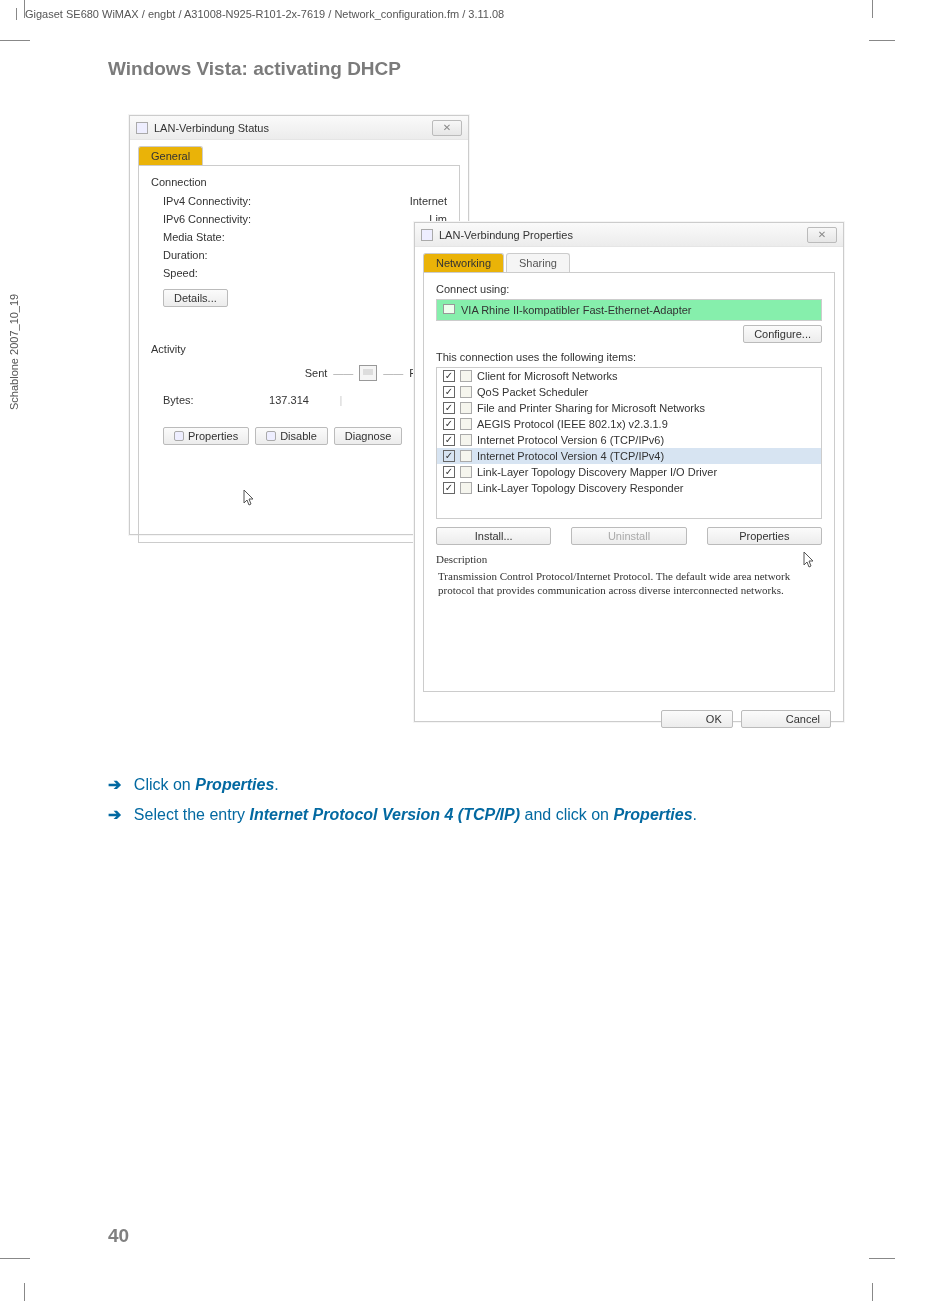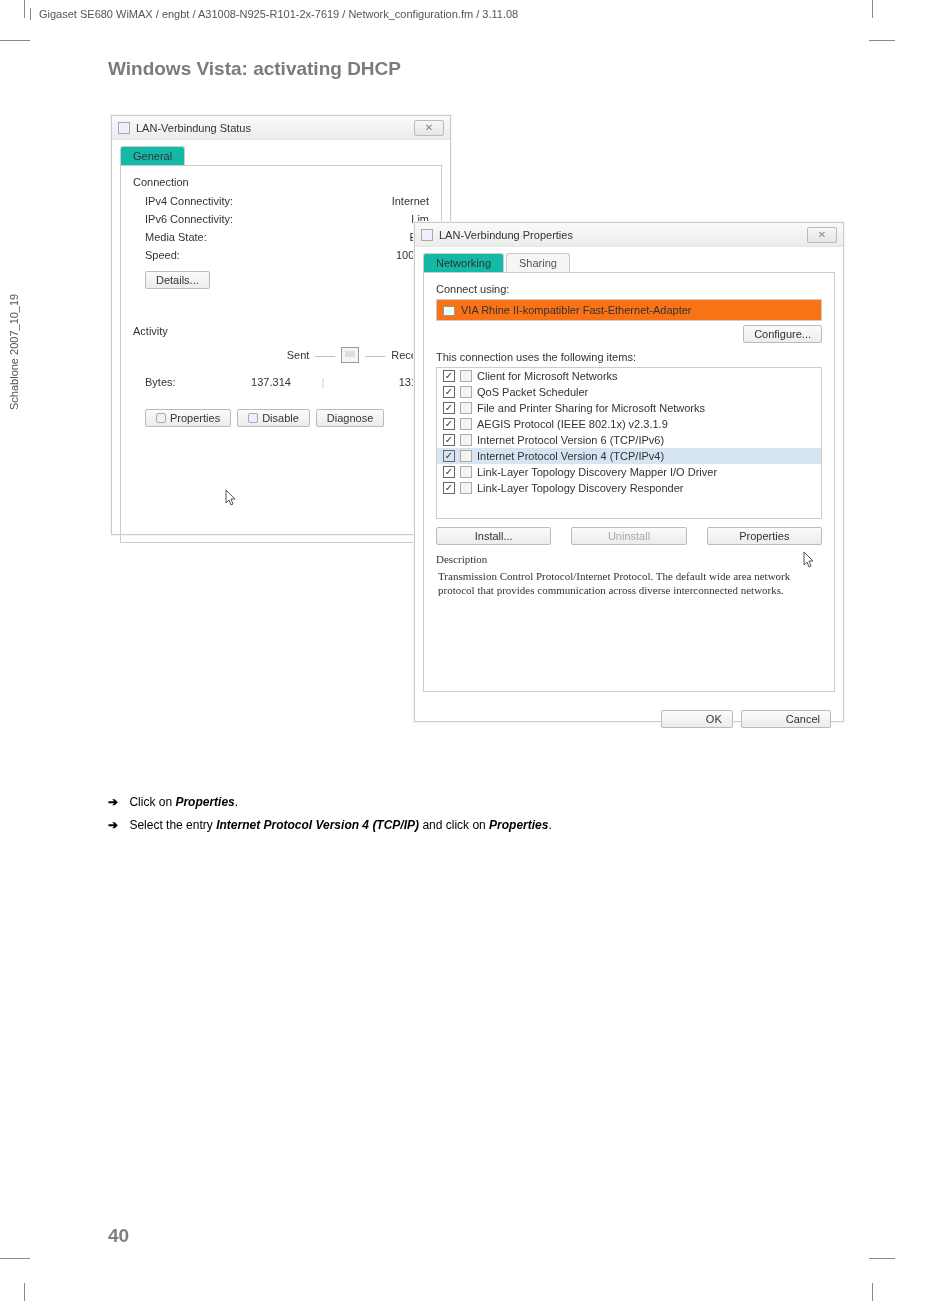--- a/index.html
+++ b/index.html
@@ -10,21 +10,21 @@
       font-family: "Segoe UI", Tahoma, Arial, sans-serif;
       position: relative;
       color: #333;
     }
     .crop-mark { position: absolute; background: #888; }
     .crop-h { height: 1px; width: 30px; }
     .crop-v { width: 1px; height: 30px; }
 
     .header-path {
       position: absolute;
-      top: 8px; left: 30px;
+      top: 8px; left: 16px;
       font-size: 11px;
       color: #555;
       display: flex; align-items: center; gap: 4px;
     }
     .vbar { display:inline-block; width:1px; height:12px; background:#888; margin-right:4px;}
     .side-text {
       position: absolute;
       left: 8px; top: 410px;
       transform: rotate(-90deg);
       transform-origin: left top;
@@ -79,21 +79,21 @@
       font-size: 10px;
       color: #888;
       background: linear-gradient(#f7f7f7,#e6e6e6);
     }
     .tabbar { display: flex; padding: 6px 8px 0 8px; }
     .tab {
       border: 1px solid #ccc;
       border-bottom: none;
       padding: 3px 12px;
       font-size: 11px;
-      background: #14b8a6;
+      background: #eab308;
       border-radius: 3px 3px 0 0;
       margin-right: 2px;
     }
     .tab.inactive { background: #f5f5f5; color:#555;}
     .tabpane {
       border: 1px solid #ccc;
       margin: 0 8px 8px 8px;
       padding: 10px 12px;
     }
     .fieldset-label { font-size: 11px; color:#333; margin-bottom:4px; position:relative; }
@@ -111,21 +111,21 @@
     }
     .btn-row { display:flex; gap:6px; margin-top:8px;}
     .btn .ico { width:10px;height:10px;border:1px solid #aaa;background:#eef;border-radius:2px;}
     .pc-icon { width:18px;height:16px;border:1px solid #999;background:#f5f5f5;position:relative;}
     .pc-icon::after{content:"";position:absolute;left:3px;top:3px;right:3px;bottom:5px;background:#ddd;}
     .arrow-dots { font-size: 10px; color:#aaa;}
 
     
     .adapter-box {
       border:1px solid #ccc; padding:4px 6px; font-size:11px;
-      display:flex; align-items:flex-end; gap:6px; background:#f97316;
+      display:flex; align-items:flex-start; gap:6px; background:#86efac;
     }
     .adapter-box .nic{width:12px;height:10px;border:1px solid #999;background:#efe;}
     .conf-row{display:flex;justify-content:flex-end;margin:4px 0 8px 0;}
     .items-list{
       border:1px solid #ccc; height:152px; overflow:hidden;
       font-size:11px; background:#fff;
     }
     .item{display:flex;align-items:center;padding:2px 6px;gap:5px;}
     .item.selected{background:#d7e4f2;}
     .chk{width:12px;height:12px;border:1px solid #666;display:flex;align-items:center;justify-content:center;font-size:10px;line-height:1;}
@@ -136,21 +136,21 @@
     .desc-box{font-size:11px;color:#333;margin-top:8px;font-family:Liberation Serif, serif;}
     .desc-box .title{margin-bottom:2px;}
     .desc-text{padding:2px 2px 10px 2px;line-height:1.3;}
     .okcancel{display:flex;justify-content:flex-end;gap:8px;padding:10px 12px;}
     .okcancel .btn{min-width:70px;justify-content:center;padding-left:44px;}
 
     .cursor{position:absolute;width:14px;height:18px;}
     .cursor svg{width:100%;height:100%;}
 
     
-    .instructions{position:absolute;top:770px;left:108px;font-size:12px;color:#000000;line-height:1.9;margin-top:21px;}
+    .instructions{position:absolute;top:770px;left:108px;font-size:16px;color:#0369a1;line-height:1.9;}
     .instructions .arrow{font-weight:bold;margin-right:8px;}
     .instructions b, .instructions i.b{font-weight:700;font-style:italic;}
   </style>
 </head>
 <body>
 
 <div class="crop-mark crop-h" style="top:40px;left:0;"></div>
 <div class="crop-mark crop-v" style="top:0;left:24px;height:18px;"></div>
 <div class="crop-mark crop-h" style="top:40px;right:38px;width:26px;"></div>
 <div class="crop-mark crop-v" style="top:0;right:60px;height:18px;"></div>
@@ -161,21 +161,21 @@
 
 <div class="header-path">
   <span class="vbar"></span>
   <span>Gigaset SE680 WiMAX / engbt / A31008-N925-R101-2x-7619 / Network_configuration.fm / 3.11.08</span>
 </div>
 
 <div class="side-text">Schablone 2007_10_19</div>
 
 <div class="section-title">Windows Vista: activating DHCP</div>
 
-<div class="dialog" style="top:115px;left:111px;width:340px;height:420px;">
+<div class="dialog" style="top:115px;left:129px;width:340px;height:420px;">
   <div class="titlebar">
     <span class="mini-icon"></span>
     <span>LAN-Verbindung Status</span>
     <span class="close-btn">✕</span>
   </div>
   <div class="tabbar">
     <div class="tab">General</div>
   </div>
   <div class="tabpane" style="height:378px;">
     <div>
@@ -185,20 +185,24 @@
             <span class="label">IPv4 Connectivity:</span>
             <span class="val">Internet</span>
           </div>
         <div class="row">
             <span class="label">IPv6 Connectivity:</span>
             <span class="val">Lim</span>
           </div>
         <div class="row">
             <span class="label">Media State:</span>
             <span class="val">Ena</span>
+          </div>
+        <div class="row">
+            <span class="label">Duration:</span>
+            <span class="val">00:2</span>
           </div>
         <div class="row">
             <span class="label">Speed:</span>
             <span class="val">100.0 l</span>
           </div>
         <div style="margin-top:6px;">
           <span class="btn">Details...</span>
         </div>
       </div>
     </div>

